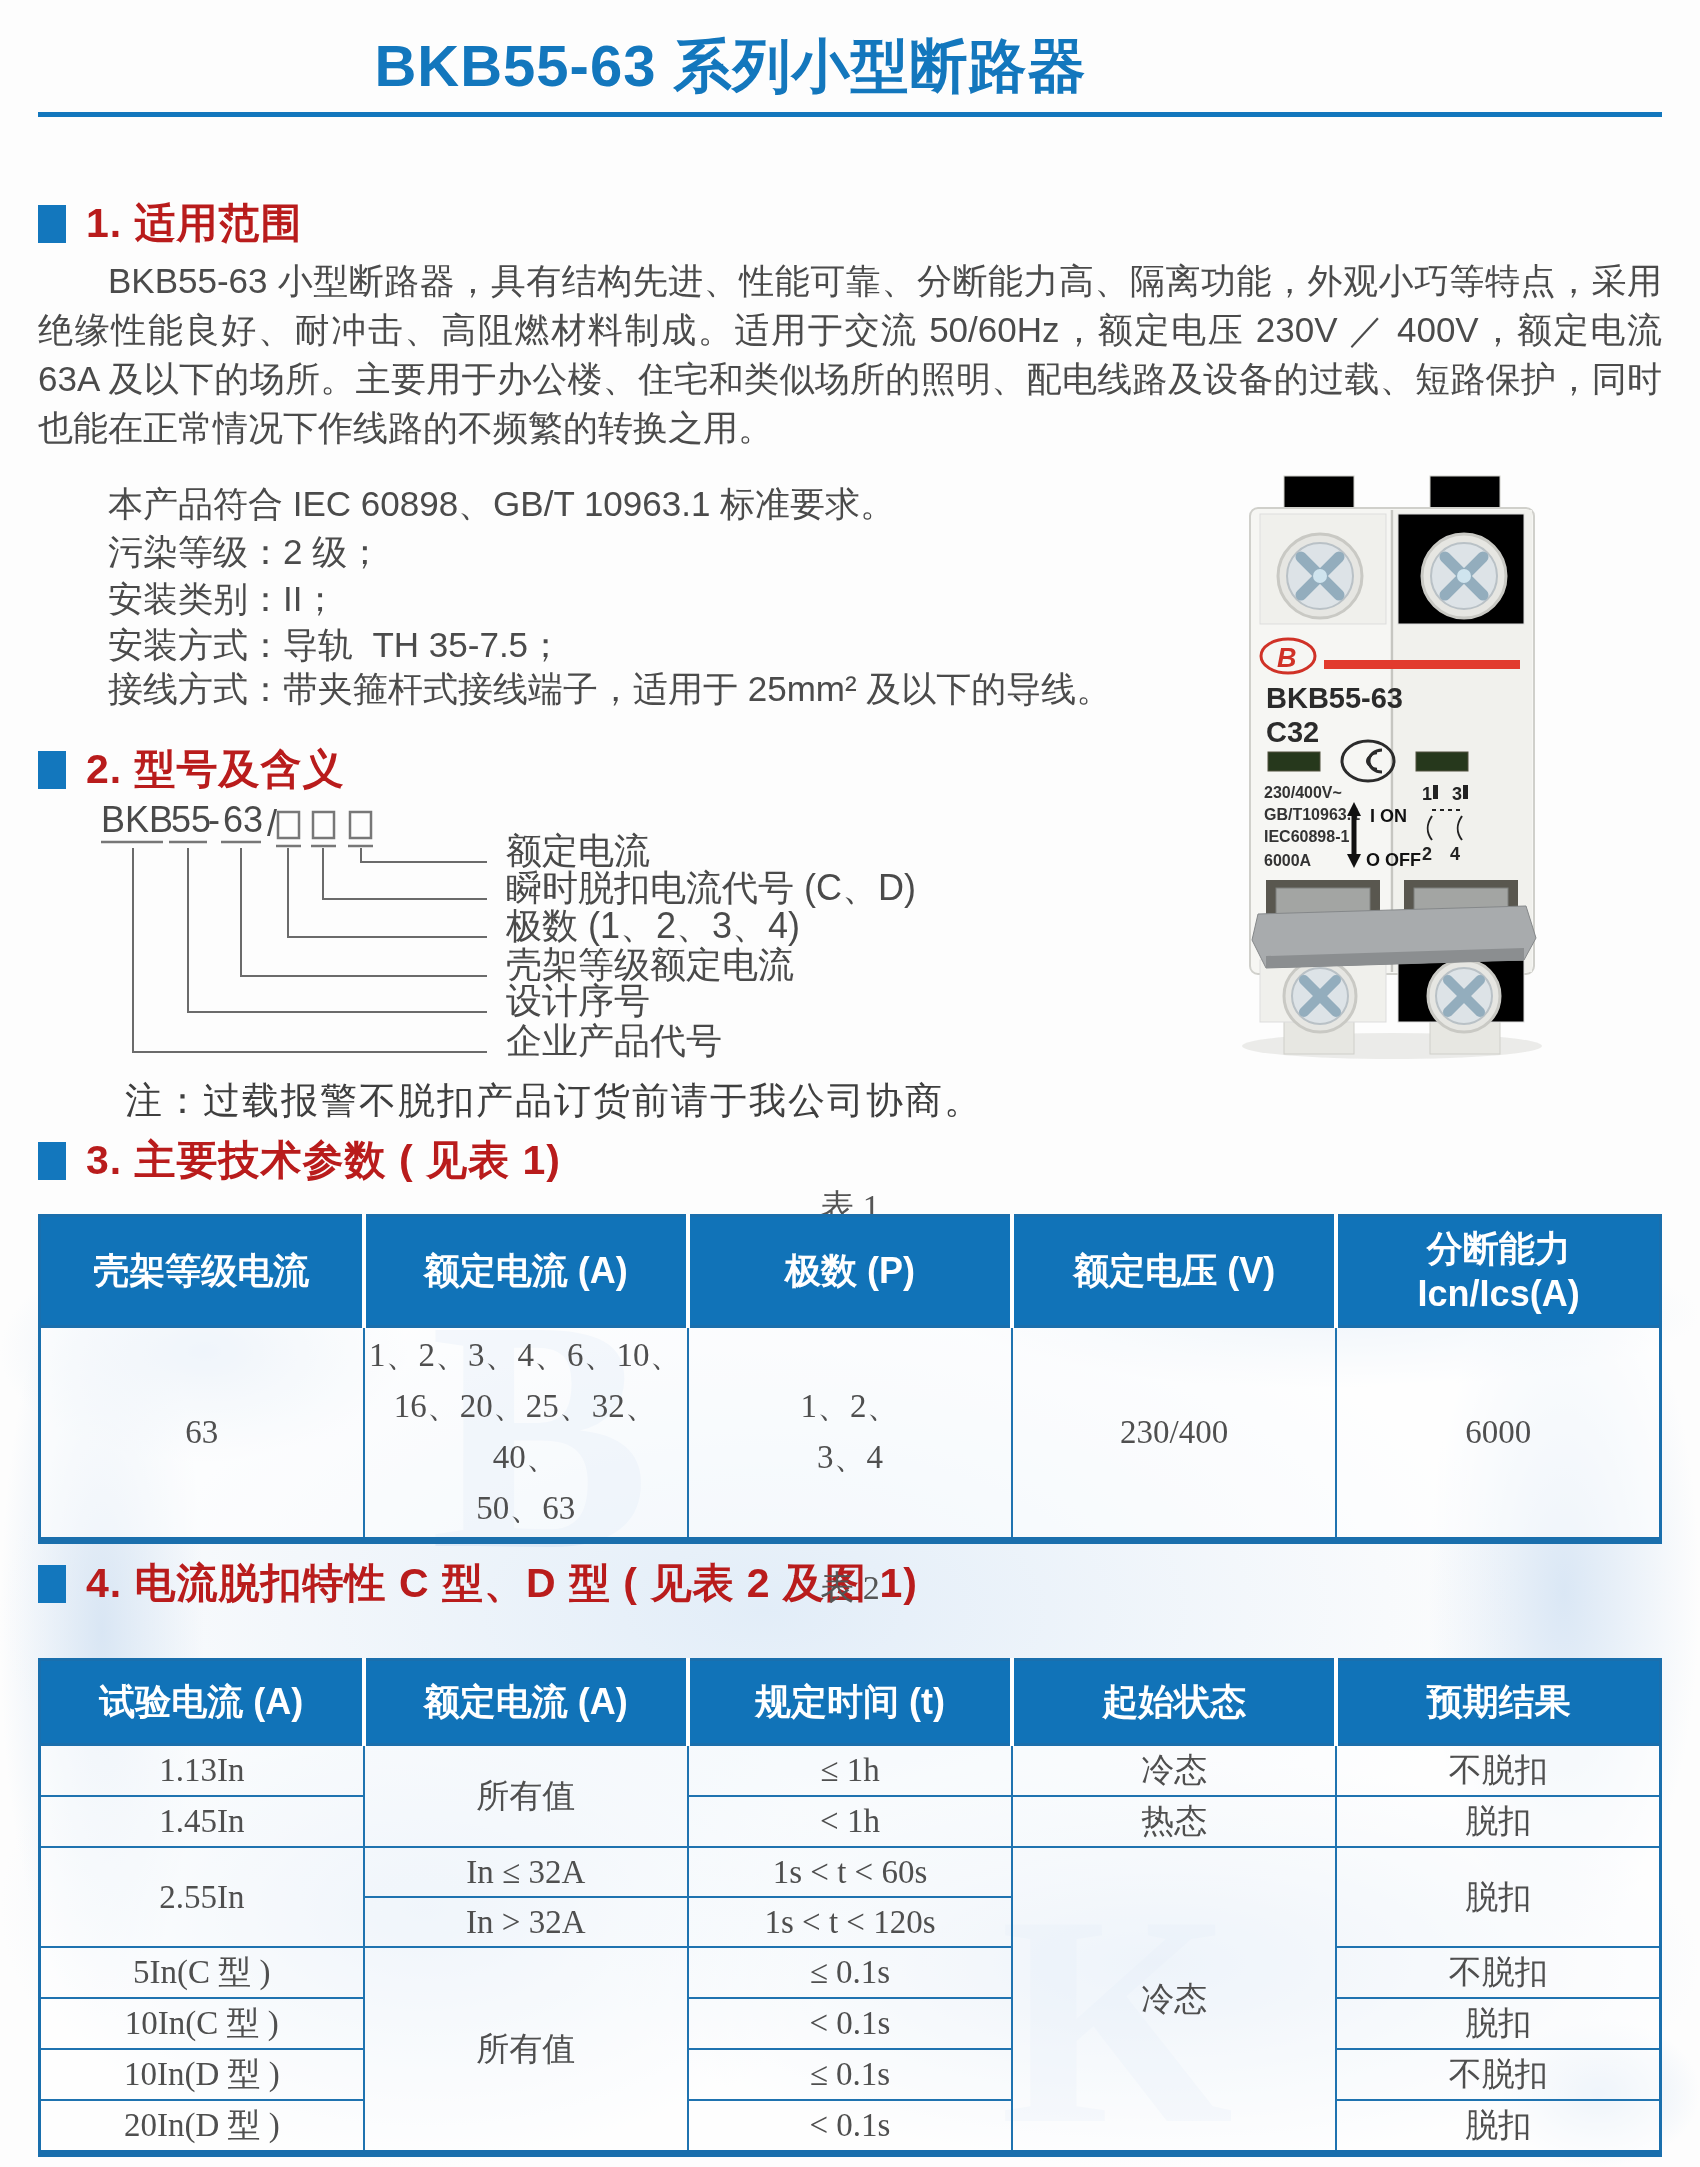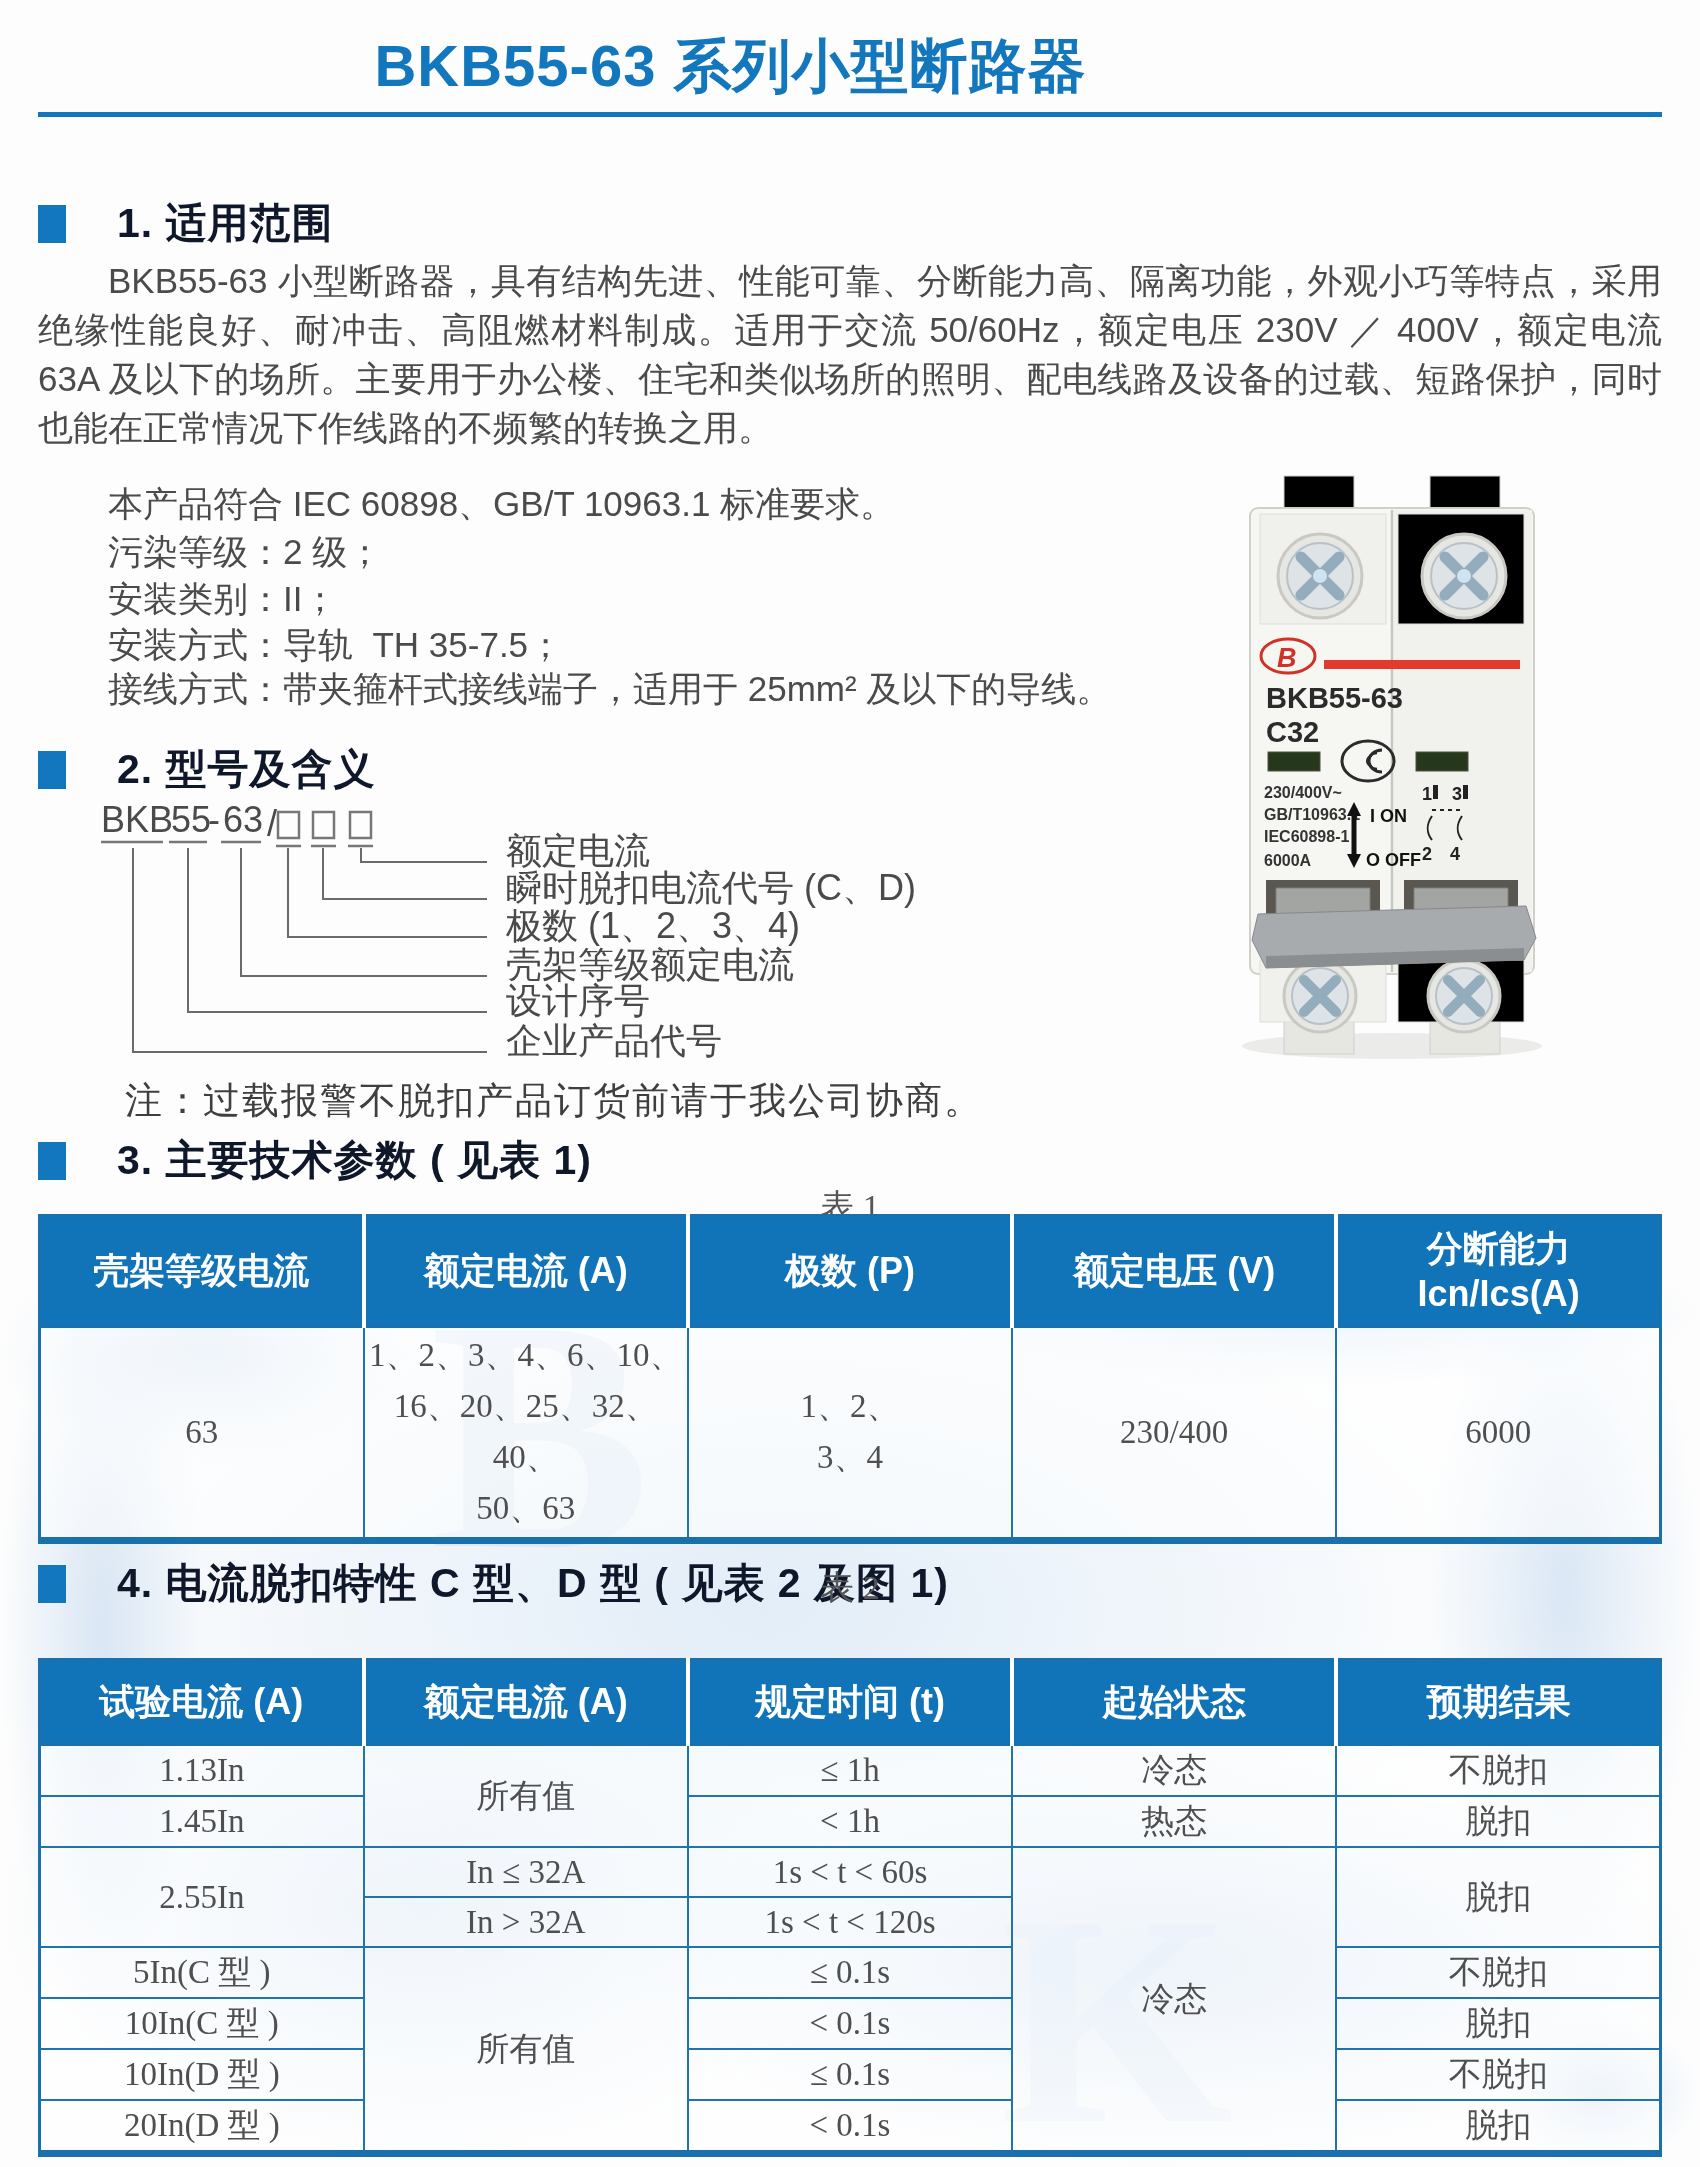--- a/index.html
+++ b/index.html
@@ -18,21 +18,21 @@
       radial-gradient(closest-side at 94% 92%, #dce8f5 0%, rgba(220,232,245,0) 100%);}
   .wm-letter{position:absolute;font-weight:bold;color:rgba(185,210,238,0.30);
     font-family:"Liberation Serif",serif;pointer-events:none;line-height:1;}
   
   .doc-title{position:absolute;left:0;top:28px;width:1461px;text-align:center;
     font-size:58px;font-weight:bold;color:#1377bd;letter-spacing:1px;}
   .title-rule{position:absolute;left:38px;top:112px;width:1624px;height:5px;background:#1377bd;}
   
   .sec-head{position:absolute;display:flex;align-items:center;gap:20px;}
   .sec-square{width:28px;height:38px;background:#1377bd;flex:0 0 auto;}
-  .sec-text{font-size:41px;font-weight:bold;color:#0f172a;letter-spacing:1px;margin-left:31px;}
+  .sec-text{font-size:41px;font-weight:bold;color:#b91c1c;letter-spacing:1px;}
   
   .para{position:absolute;left:38px;top:256px;width:1624px;font-size:35px;line-height:49px;
     color:#4b4b4b;text-align:justify;text-indent:2em;}
   .spec-line{position:absolute;left:108px;font-size:35px;color:#4b4b4b;white-space:pre-wrap;}
   
   .model-label{position:absolute;left:506px;font-size:36px;color:#4a4a4a;white-space:nowrap;}
   .model-note{position:absolute;left:125px;top:1076px;font-size:37px;color:#3f3f3f;
     font-family:"Liberation Serif",serif;letter-spacing:2px;}
   
   .tbl-caption{position:absolute;left:0;width:1700px;text-align:center;font-size:34px;

